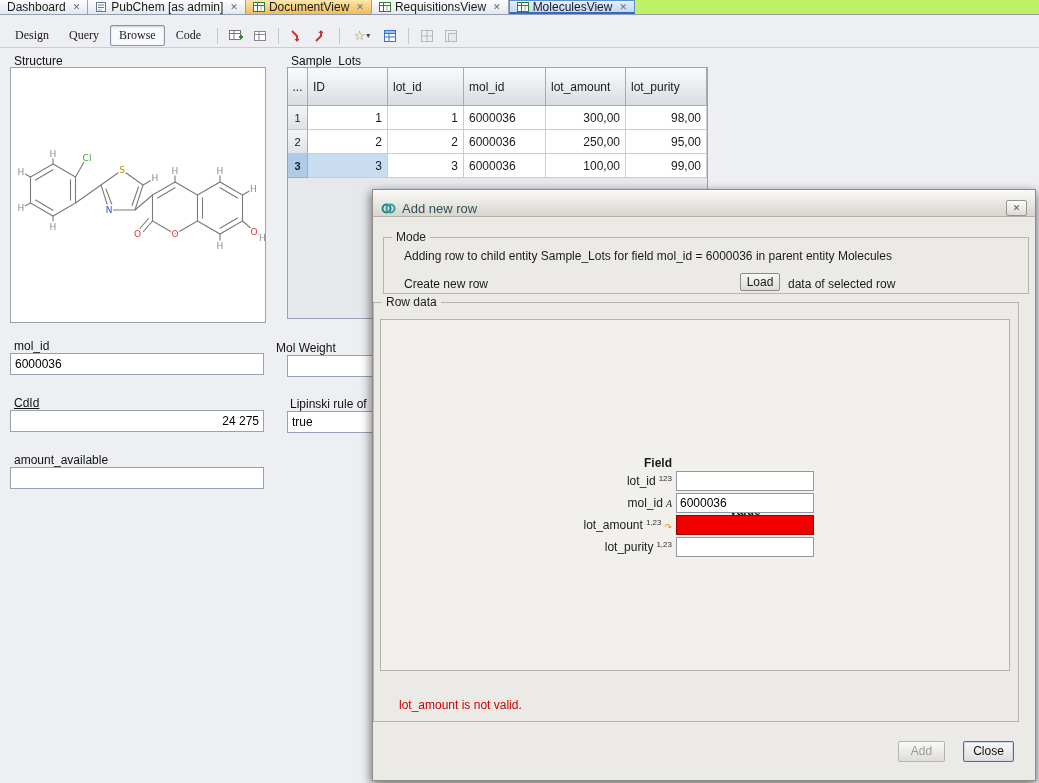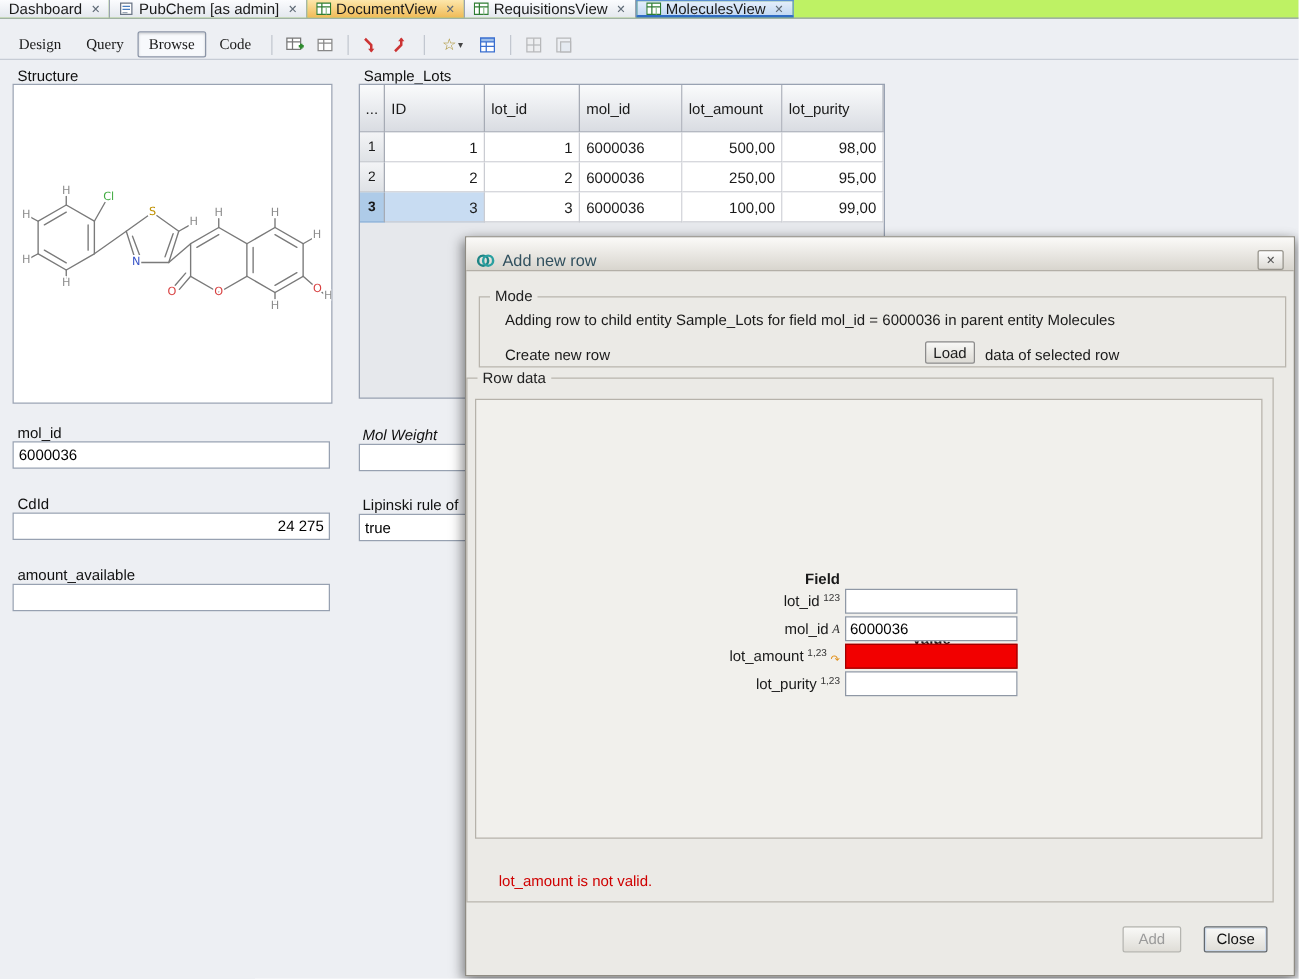--- a/index.html
+++ b/index.html
@@ -265,21 +265,21 @@
       <div class="th c-lotid">lot_id</div>
       <div class="th c-molid">mol_id</div>
       <div class="th c-amount">lot_amount</div>
       <div class="th c-purity">lot_purity</div>
     </div>
     <div class="trow">
       <div class="rownum">1</div>
       <div class="td c-id num">1</div>
       <div class="td c-lotid num">1</div>
       <div class="td c-molid">6000036</div>
-      <div class="td c-amount num">500,00</div>
+      <div class="td c-amount num">300,00</div>
       <div class="td c-purity num">98,00</div>
     </div>
     <div class="trow">
       <div class="rownum">2</div>
       <div class="td c-id num">2</div>
       <div class="td c-lotid num">2</div>
       <div class="td c-molid">6000036</div>
       <div class="td c-amount num">250,00</div>
       <div class="td c-purity num">95,00</div>
     </div>
@@ -288,25 +288,25 @@
       <div class="td c-id num sel">3</div>
       <div class="td c-lotid num">3</div>
       <div class="td c-molid">6000036</div>
       <div class="td c-amount num">100,00</div>
       <div class="td c-purity num">99,00</div>
     </div>
   </div>
 
   <div class="lbl" style="left:14px; top:339px;">mol_id</div>
   <input class="fld" style="left: 10px; top: 353px; width: 254px;" value="6000036">
-  <div class="lbl" style="left:14px; top:396px;">CdId</div>
+  <div class="lbl" style="left:14px; top:396px;text-decoration:underline;">CdId</div>
   <input class="fld" style="left: 10px; top: 410px; width: 254px; text-align: right;" value="24 275">
   <div class="lbl" style="left:14px; top:453px;">amount_available</div>
   <input class="fld" style="left: 10px; top: 467px; width: 254px;" value="">
-  <div class="lbl" style="left:290px; top:341px;font-style:italic;">Mol Weight</div>
+  <div class="lbl" style="left:276px; top:341px;">Mol Weight</div>
   <input class="fld" style="left: 287px; top: 355px; width: 150px;" value="">
   <div class="lbl" style="left:290px; top:397px;">Lipinski rule of</div>
   <input class="fld" style="left: 287px; top: 411px; width: 150px;" value="true">
 
   <div class="dialog">
     <div class="titlebar">
       <span class="tab-icon">
         <svg width="15" height="15">
             <circle cx="5.5" cy="7.5" r="4" fill="none" stroke="#1e8585" stroke-width="2"></circle>
             <circle cx="9.5" cy="7.5" r="4" fill="none" stroke="#2aa0a0" stroke-width="2"></circle>

